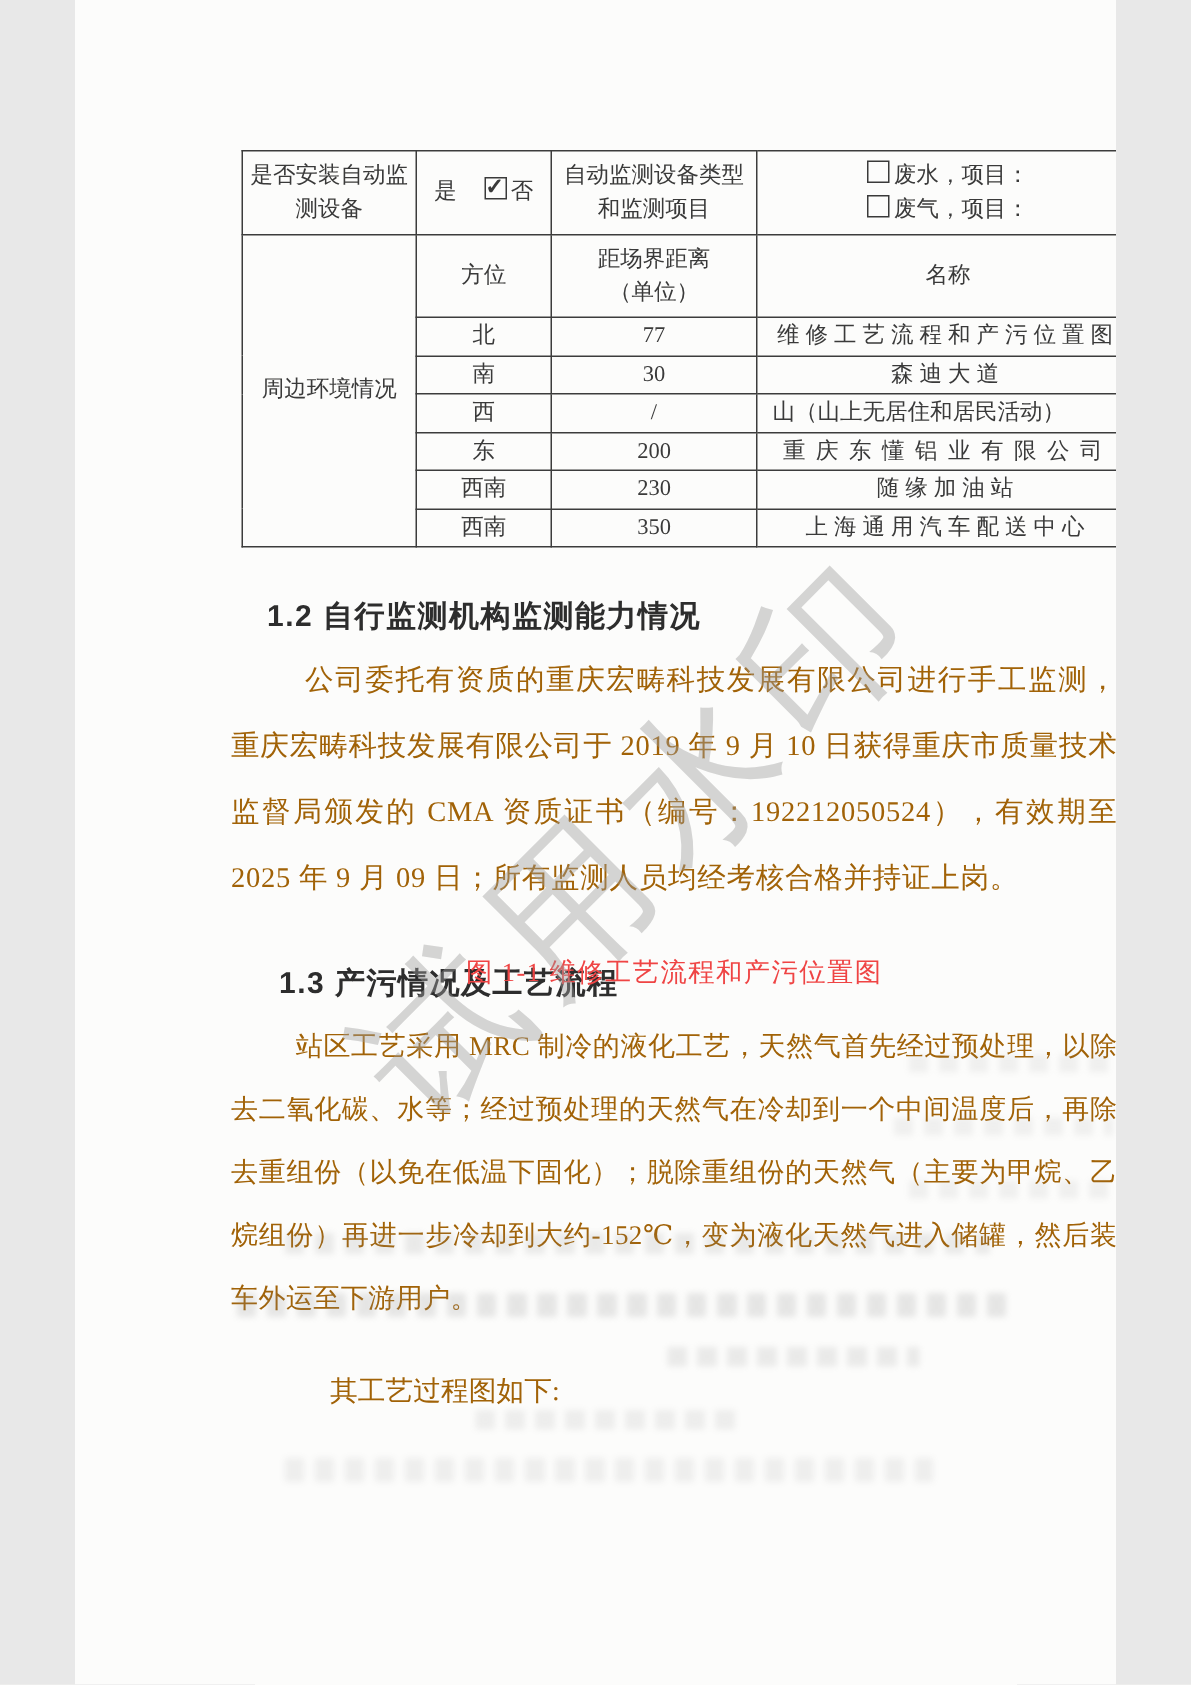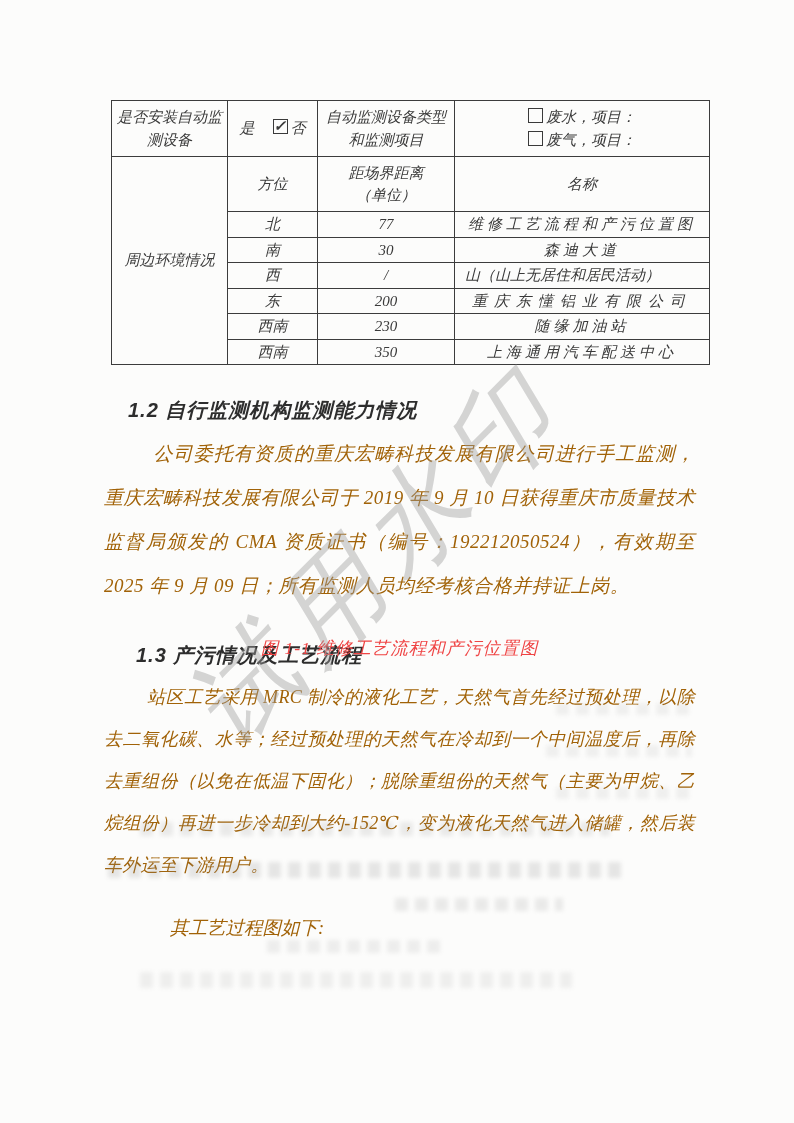--- a/index.html
+++ b/index.html
@@ -1,24 +1,23 @@
 <!DOCTYPE html>
 <html lang="zh"><head>
 <meta charset="utf-8">
 <style>
   html,body{margin:0;padding:0;background:#e8e8e8;}
   .sheet{
     position:relative;
-    width:794px;height:1123px;
+    width:694px;height:1123px;
     margin:0 auto;
     background:#fcfcfb;
     overflow:hidden;
     font-family:"Liberation Serif","DejaVu Serif",serif;
     color:#333;
-    font-style:italic;
   }
   
   table.envtbl{
     position:absolute;left:111px;top:100px;
     border-collapse:collapse;table-layout:fixed;
     width:598px;
     font-size:15px;color:#3a3a3a;
   }
   table.envtbl td{
     border:1.6px solid #3c3c3c;

